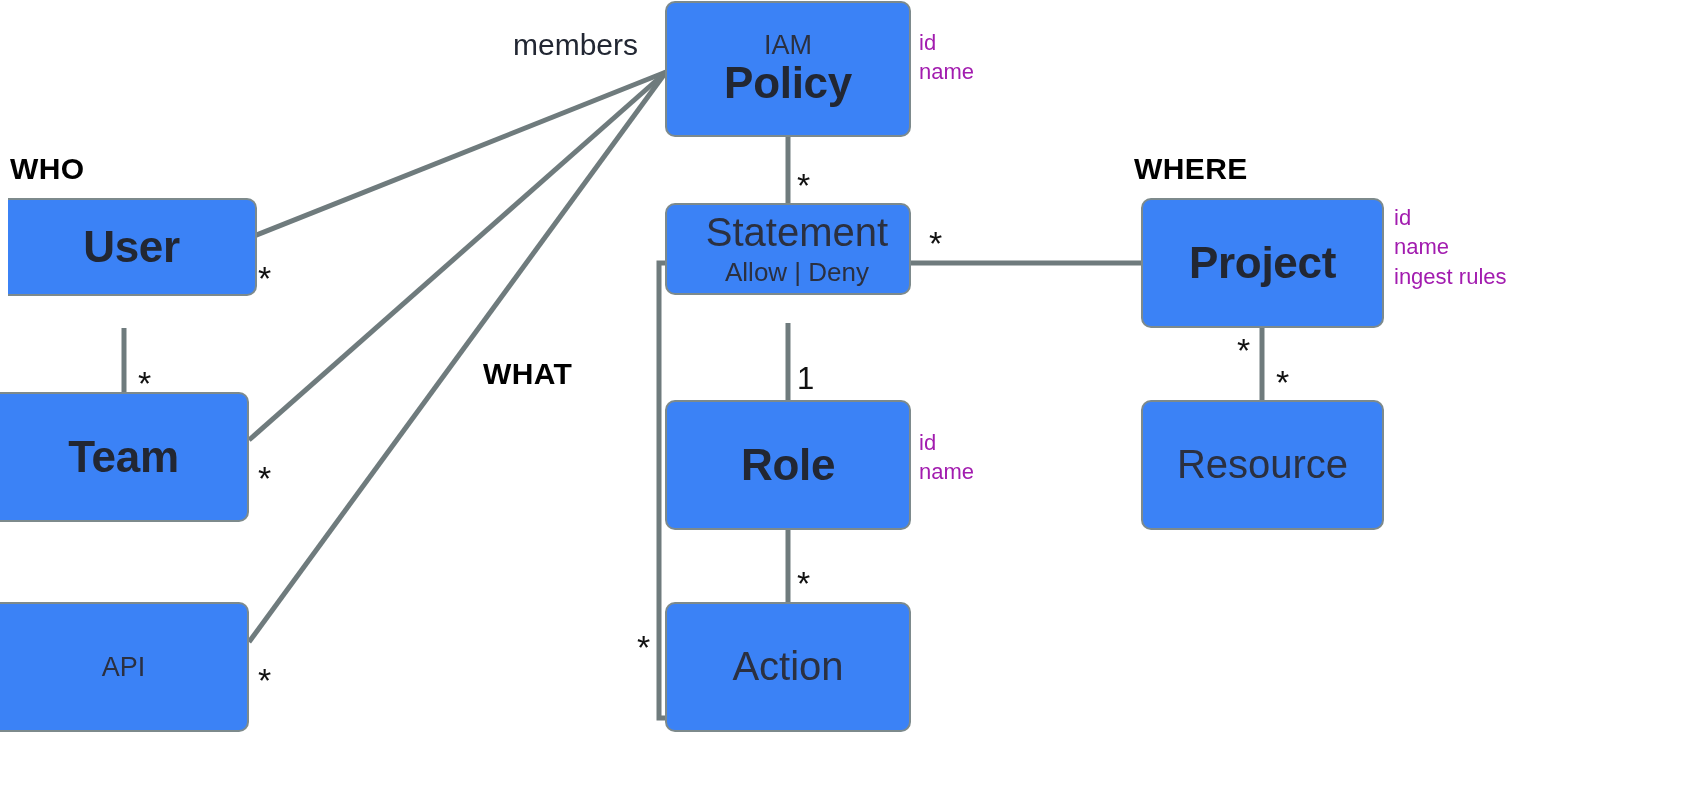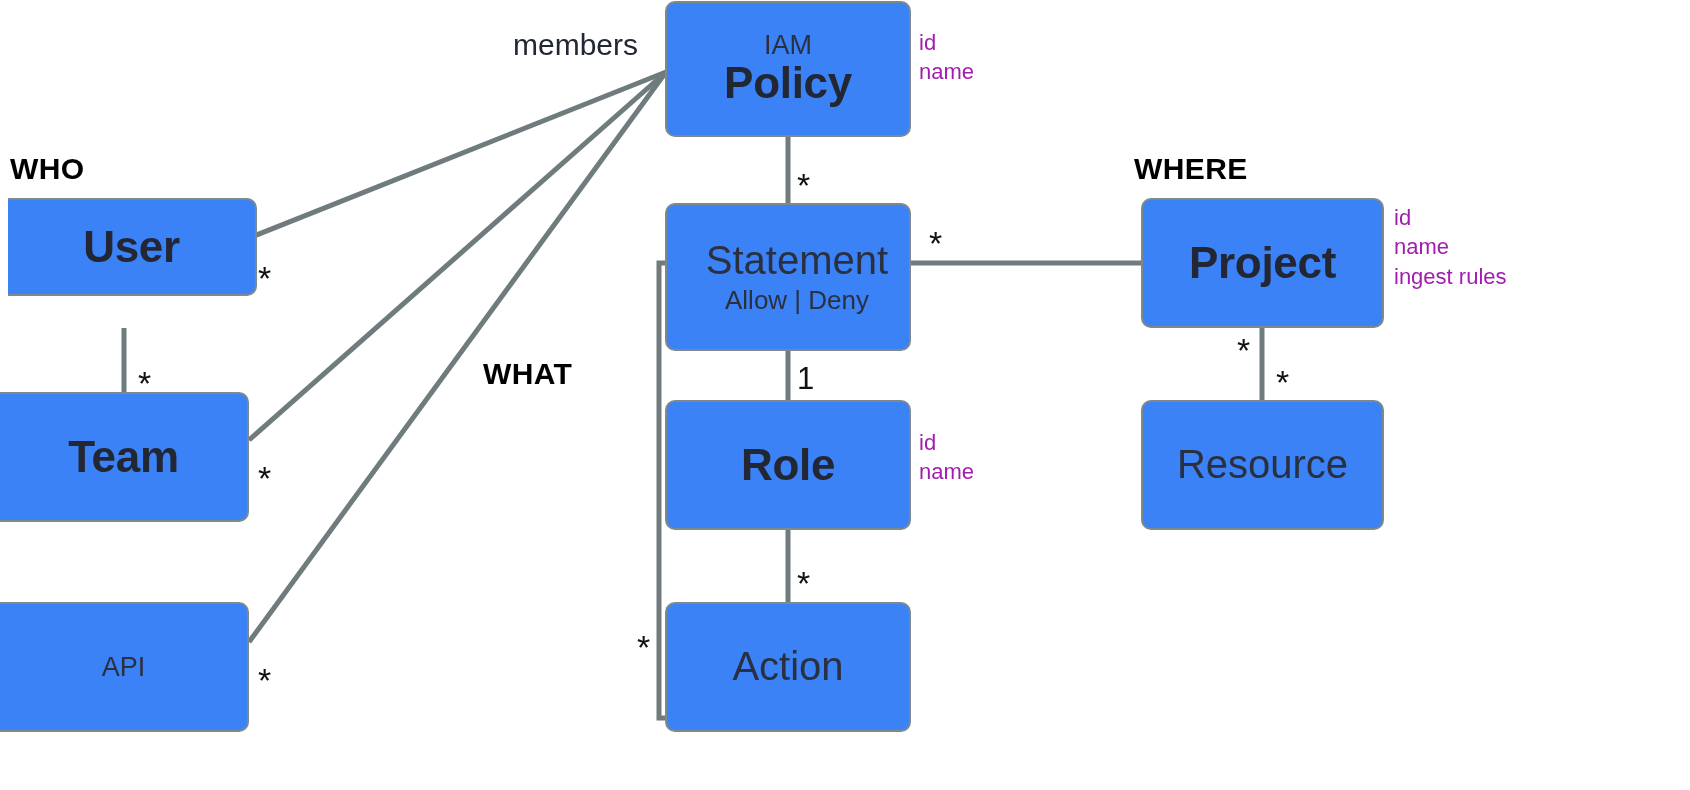--- a/index.html
+++ b/index.html
@@ -116,21 +116,21 @@
   </div>
 
   <div class="node" style="left:0px;top:392px;width:249px;height:130px;border-left:none;border-top-left-radius:0;border-bottom-left-radius:0;">
     <div class="ttl">Team</div>
   </div>
 
   <div class="node" style="left:0px;top:602px;width:249px;height:130px;border-left:none;border-top-left-radius:0;border-bottom-left-radius:0;">
     <div class="sub">API</div>
   </div>
 
-  <div class="node" style="left:665px;top:203px;width:246px;height:148px;padding-left:18px;">
+  <div class="node" style="left:665px;top:203px;width:246px;height:92px;padding-left:18px;">
     <div class="ttl reg">Statement</div>
     <div class="foot">Allow | Deny</div>
   </div>
 
   <div class="node" style="left:665px;top:400px;width:246px;height:130px;">
     <div class="ttl">Role</div>
   </div>
 
   <div class="node" style="left:665px;top:602px;width:246px;height:130px;">
     <div class="ttl reg">Action</div>

